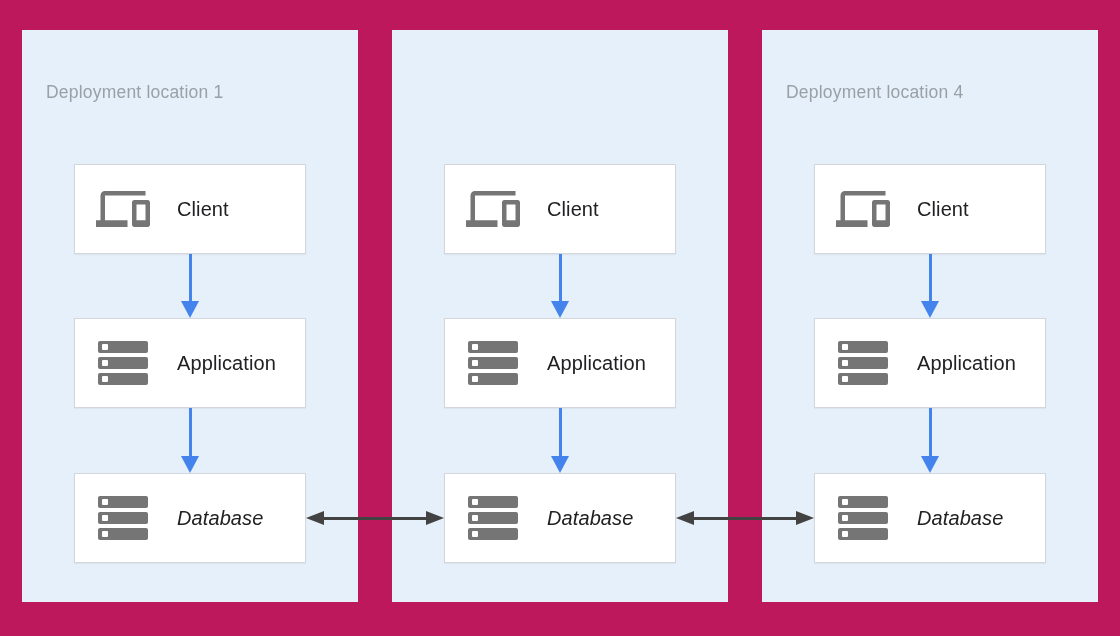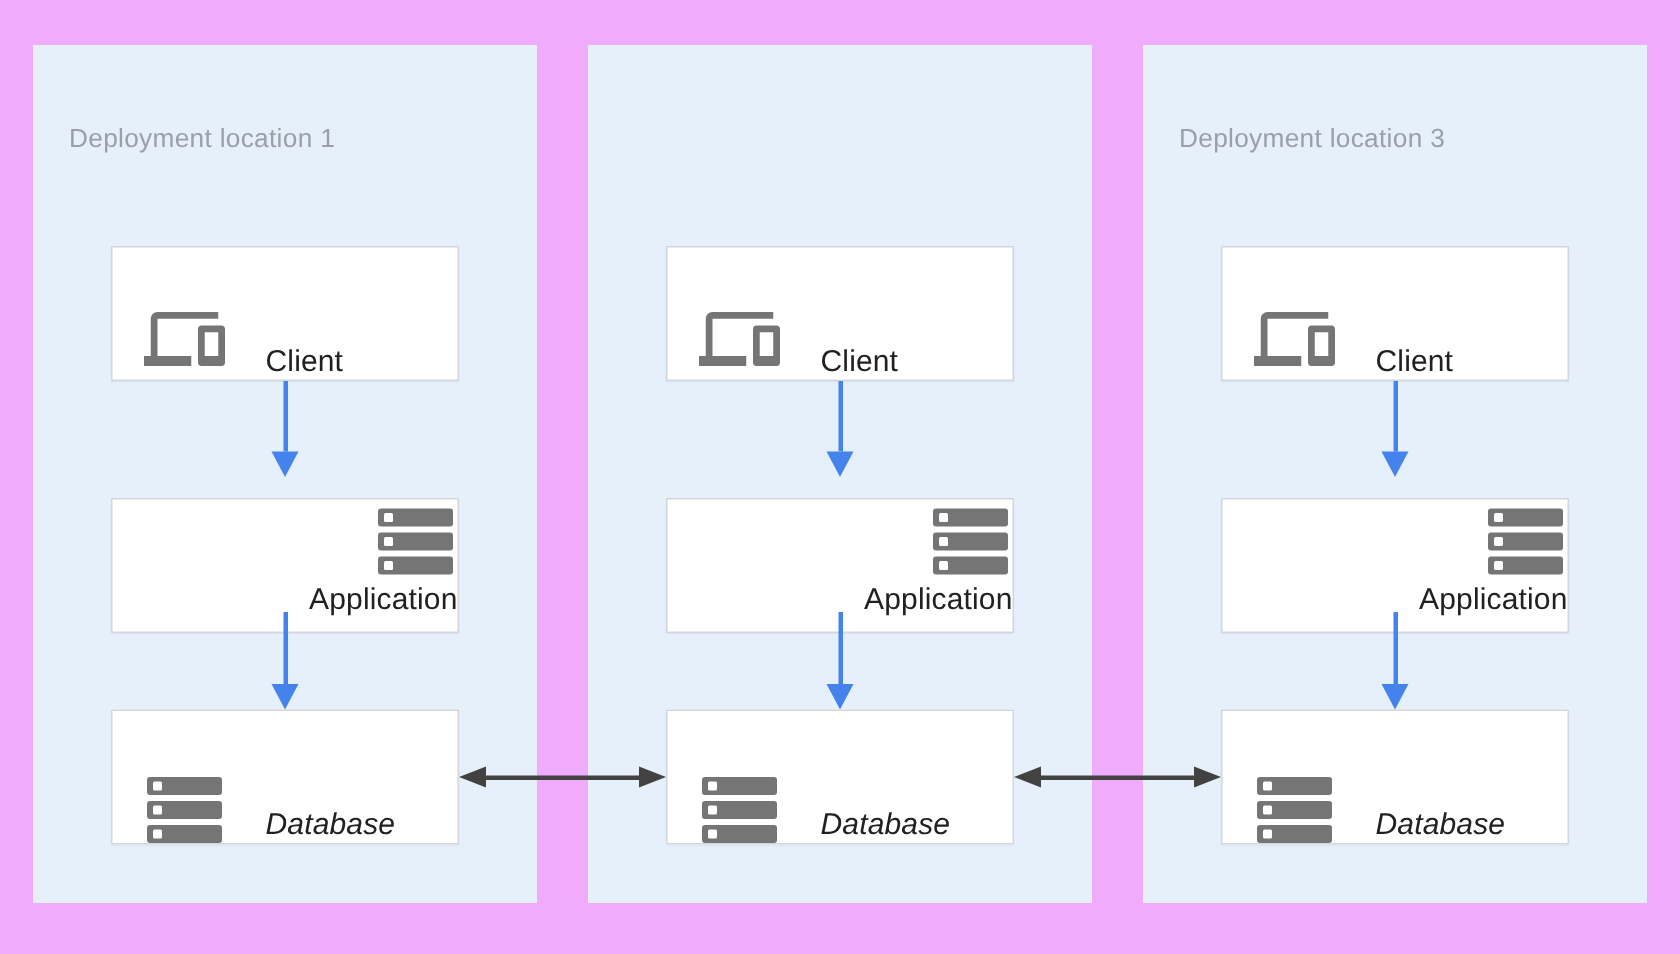--- a/index.html
+++ b/index.html
@@ -5,21 +5,21 @@
   html, body {
     margin: 0;
     padding: 0;
     background: #ffffff;
     font-family: "Liberation Sans", "DejaVu Sans", sans-serif;
   }
   .canvas {
     position: relative;
     width: 1120px;
     height: 636px;
-    background: #f0abfc;
+    background: #be185d;
     overflow: hidden;
   }
   .panel {
     position: absolute;
     top: 30px;
     width: 336px;
     height: 572px;
     background: #e6f0fa;
   }
   .panel-title {
@@ -35,25 +35,25 @@
   .node {
     position: absolute;
     left: 52px;
     width: 232px;
     height: 90px;
     box-sizing: border-box;
     background: #ffffff;
     border: 1px solid #d3d6da;
     box-shadow: 0 1px 1px rgba(60,64,67,0.06);
     display: flex;
-    align-items: flex-end;
+    align-items: center;
     padding-left: 20px;
   }
   .node-client      { top: 134px; }
-  .node-application { top: 302px; flex-direction: column; }
+  .node-application { top: 288px; }
   .node-database    { top: 443px; font-style: italic; }
   .icon-slot {
     width: 56px;
     display: flex;
     justify-content: center;
     align-items: center;
     flex: 0 0 56px;
   }
   .node-label {
     margin-left: 26px;
@@ -248,21 +248,21 @@
           <span class="bar">
               <span class="dot"></span>
             </span>
         </span>
       </span>
       <span class="node-label">Database</span>
     </div>
   </section>
 
   <section class="panel" style="left:762px">
-    <div class="panel-title">Deployment location 3</div>
+    <div class="panel-title">Deployment location 4</div>
 
     <div class="node node-client">
       <span class="icon-slot">
         <svg width="54" height="54" viewBox="0 0 24 24" aria-hidden="true">
           <path fill="#757575" d="M4 6h18V4H4c-1.1 0-2 .9-2 2v11H0v3h14v-3H4V6zm19 2h-6c-.55 0-1 .45-1 1v10c0 .55.45 1 1 1h6c.55 0 1-.45 1-1V9c0-.55-.45-1-1-1zm-1 9h-4v-7h4v7z"></path>
         </svg>
       </span>
       <span class="node-label">Client</span>
     </div>
 

